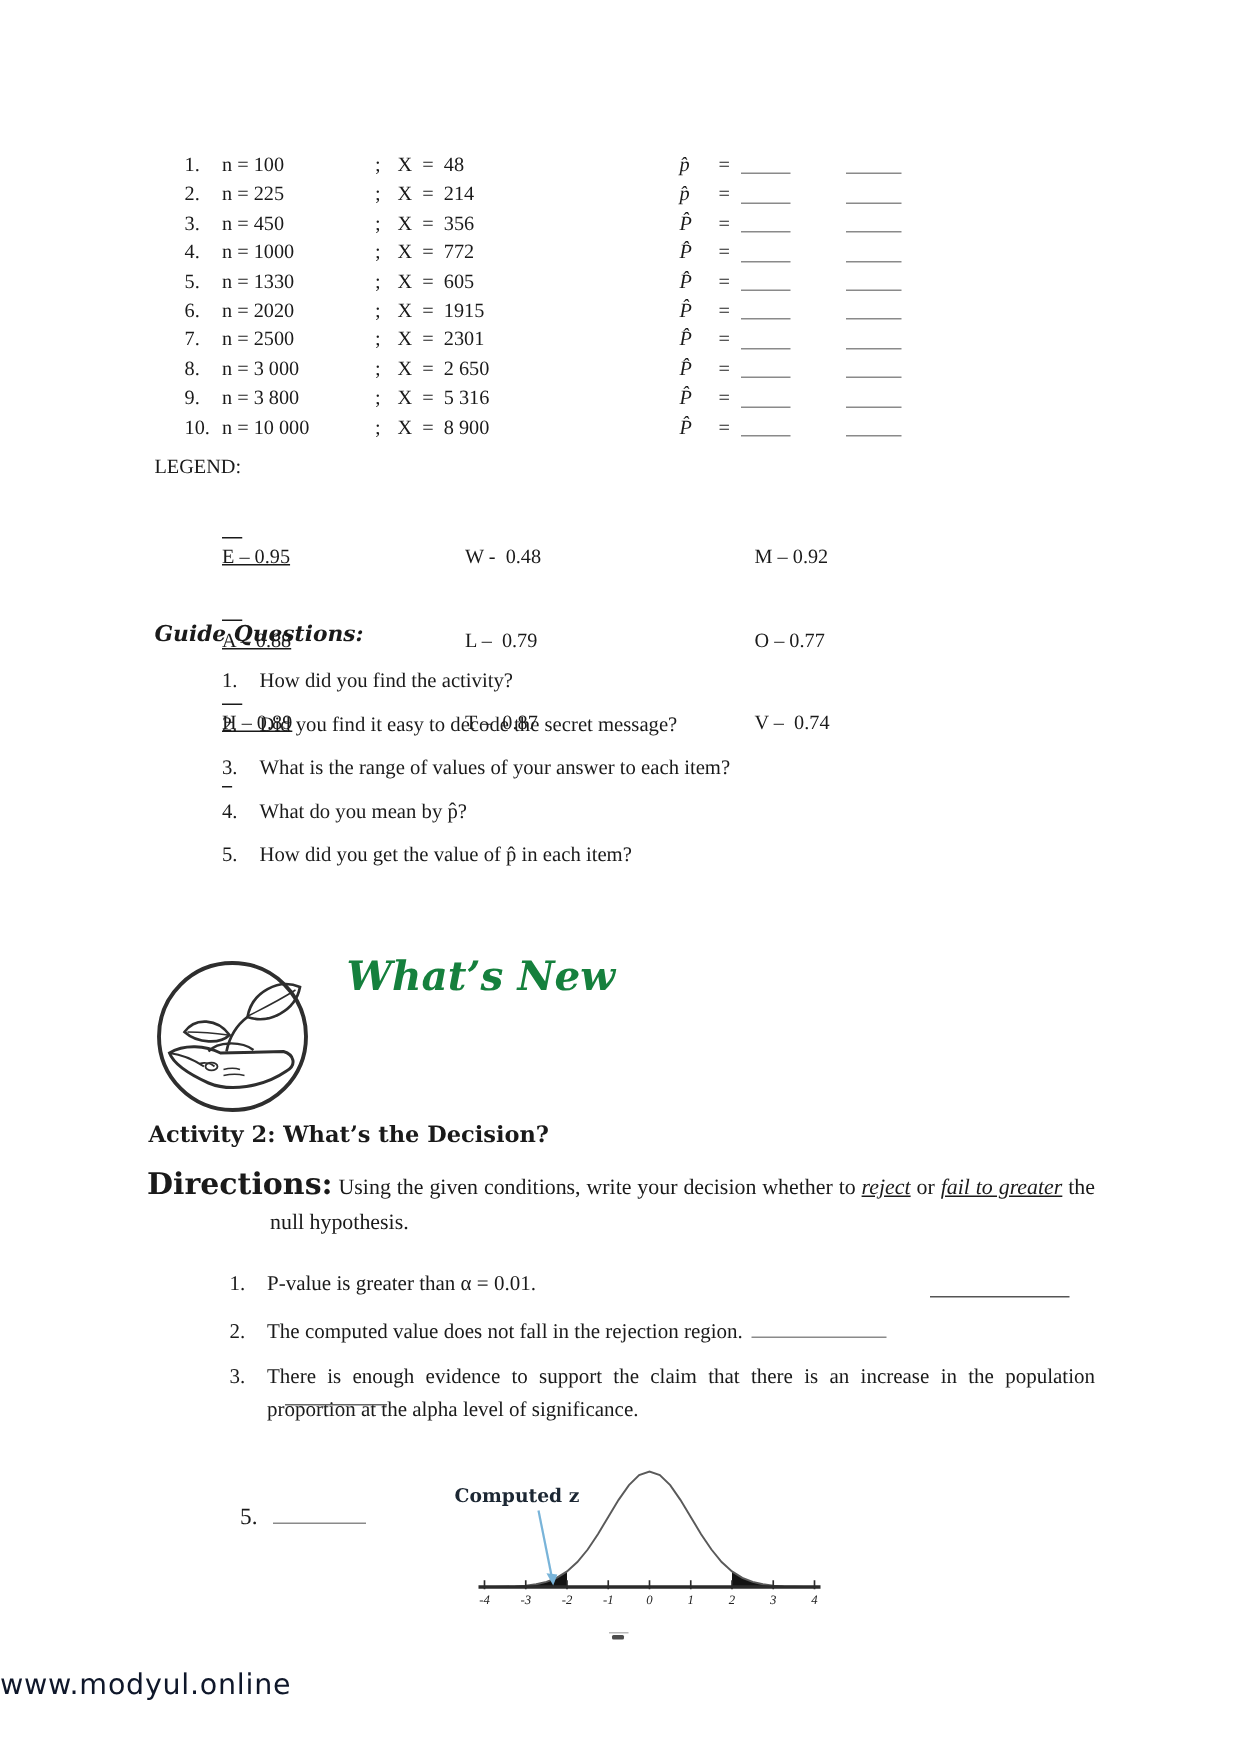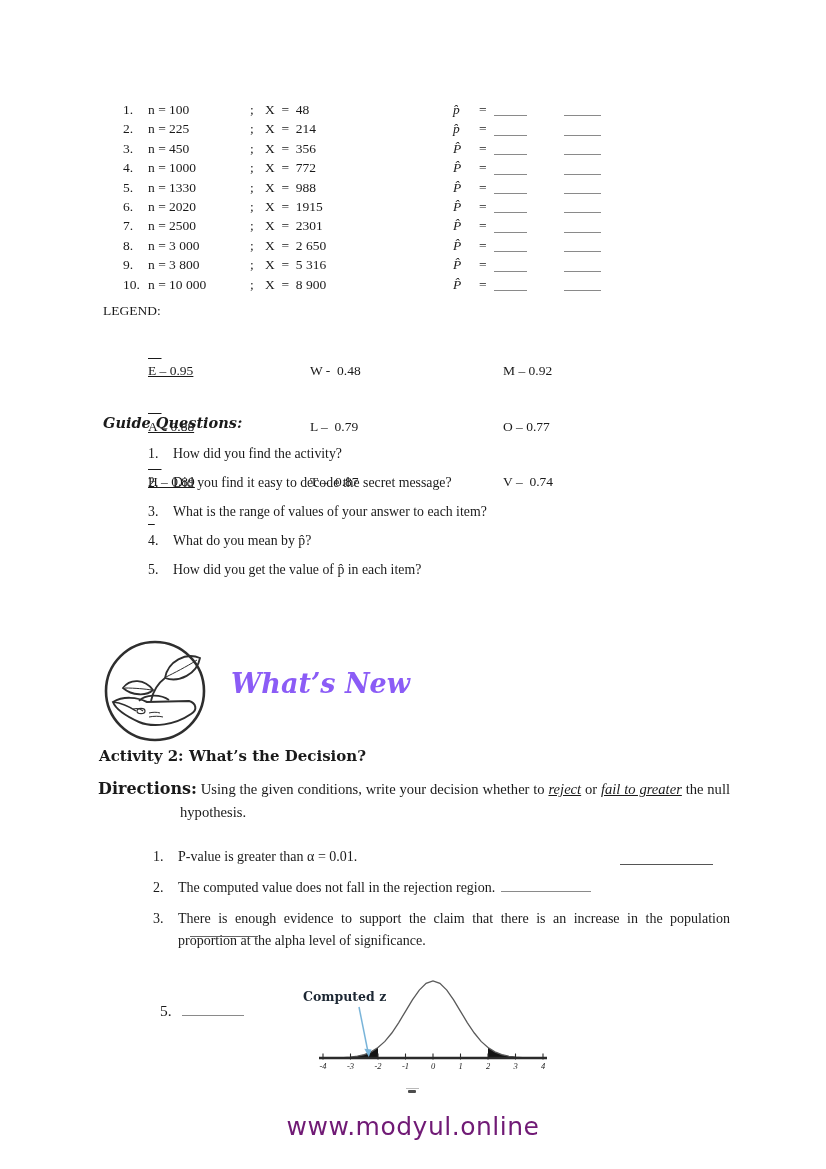--- a/index.html
+++ b/index.html
@@ -26,30 +26,30 @@
 
   
   .guide-title{position:absolute;left:103px;top:414px;font-family:"DejaVu Serif",serif;
                font-weight:bold;font-style:italic;font-size:14.5px;}
   .guide-list{position:absolute;left:148px;top:446px;font-size:13.8px;}
   .g-item{display:flex;line-height:16.5px;margin-bottom:12.6px;}
   .g-num{display:inline-block;width:25px;}
 
   
   .wn-icon{position:absolute;left:103px;top:639px;width:104px;height:104px;}
-  .wn-title{position:absolute;left:231px;top:668px;font-family:"DejaVu Serif",serif;
-            font-weight:bold;font-style:italic;font-size:27px;color:#8b5cf6;}
+  .wn-title{position:absolute;left:231px;top:636px;font-family:"DejaVu Serif",serif;
+            font-weight:bold;font-style:italic;font-size:27px;color:#15803d;}
 
   
   .act-title{position:absolute;left:99px;top:747px;font-family:"DejaVu Serif",serif;
              font-weight:bold;font-size:15px;}
   .dir{position:absolute;left:98px;top:778px;width:632px;box-sizing:border-box;
        padding-left:82px;text-indent:-82px;text-align:justify;
        font-size:14.6px;line-height:22.5px;}
-  .dir b{font-family:"DejaVu Serif",serif;font-size:16px;}
+  .dir b{font-family:"DejaVu Serif",serif;font-size:20px;}
   .ul-it{font-style:italic;text-decoration:underline;}
 
   .di{position:absolute;font-size:14px;line-height:16.5px;margin-top:26px;}
   .di-num{display:inline-block;width:25px;}
   .di-blank{display:inline-block;border-bottom:1.6px solid #8a8a8a;height:12px;vertical-align:baseline;}
   .di1{left:153px;top:823px;width:560px;}
   .di1 .di-blank{position:absolute;right:0;bottom:1px;width:93px;border-bottom-width:1px;border-color:#555;}
   .di2{left:153px;top:853px;width:577px;}
   .di2 .di-blank{width:90px;margin-left:6px;}
   .di3{left:153px;top:882px;width:577px;text-align:justify;line-height:22px;}
@@ -61,22 +61,22 @@
   .di5{left:160px;top:977px;font-size:15.5px;}
   .di5 .di-blank{width:62px;margin-left:10px;}
 
   
   .fig{position:absolute;left:295px;top:976px;width:260px;height:97px;}
 
   
   .pmark{position:absolute;left:406px;top:1088px;width:13px;height:5px;}
   .pmark .d1{position:absolute;left:0;top:0;width:13px;height:1px;background:#b9b9b9;}
   .pmark .d2{position:absolute;left:2px;top:2px;width:8px;height:3px;background:#4c4c4c;border-radius:1px;}
-  .footer{position:absolute;left:0;top:1112px;width:826px;text-align:center;
-          font-family:"DejaVu Sans",sans-serif;font-size:25px;letter-spacing:.5px;color:#701a75;}
+  .footer{position:absolute;left:0;top:1112px;width:826px;text-align:left;
+          font-family:"DejaVu Sans",sans-serif;font-size:19px;letter-spacing:.5px;color:#0f172a;}
 </style>
 </head>
 <body>
 
 <div class="page">
 
   <div class="ex">
     <div class="ex-row">
       <span class="ex-num">1.</span>
       <span class="ex-n">n = 100</span>
@@ -114,21 +114,21 @@
       <span class="ex-x">X  =  772</span>
       <span class="ex-sym">P̂</span>
       <span class="ex-eq">=</span>
       <span class="blank b1"></span>
       <span class="blank b2"></span>
     </div>
     <div class="ex-row">
       <span class="ex-num">5.</span>
       <span class="ex-n">n = 1330</span>
       <span class="ex-sep">;</span>
-      <span class="ex-x">X  =  988</span>
+      <span class="ex-x">X  =  605</span>
       <span class="ex-sym">P̂</span>
       <span class="ex-eq">=</span>
       <span class="blank b1"></span>
       <span class="blank b2"></span>
     </div>
     <div class="ex-row">
       <span class="ex-num">6.</span>
       <span class="ex-n">n = 2020</span>
       <span class="ex-sep">;</span>
       <span class="ex-x">X  =  1915</span>

